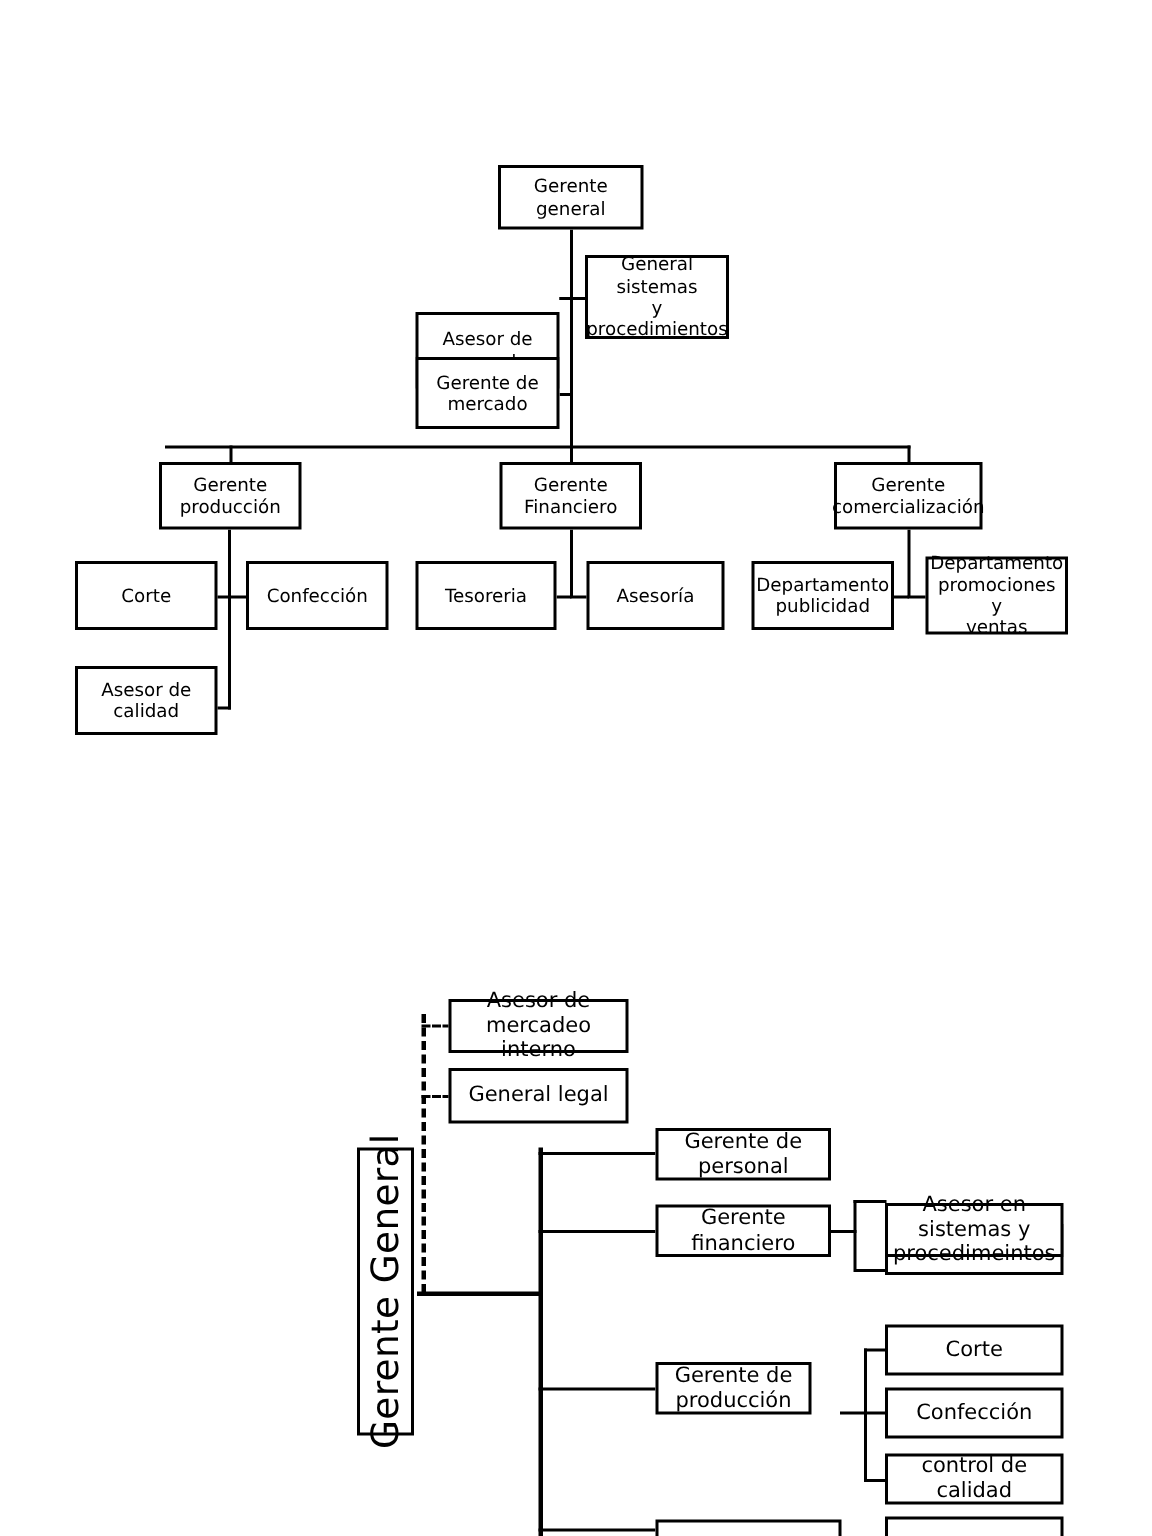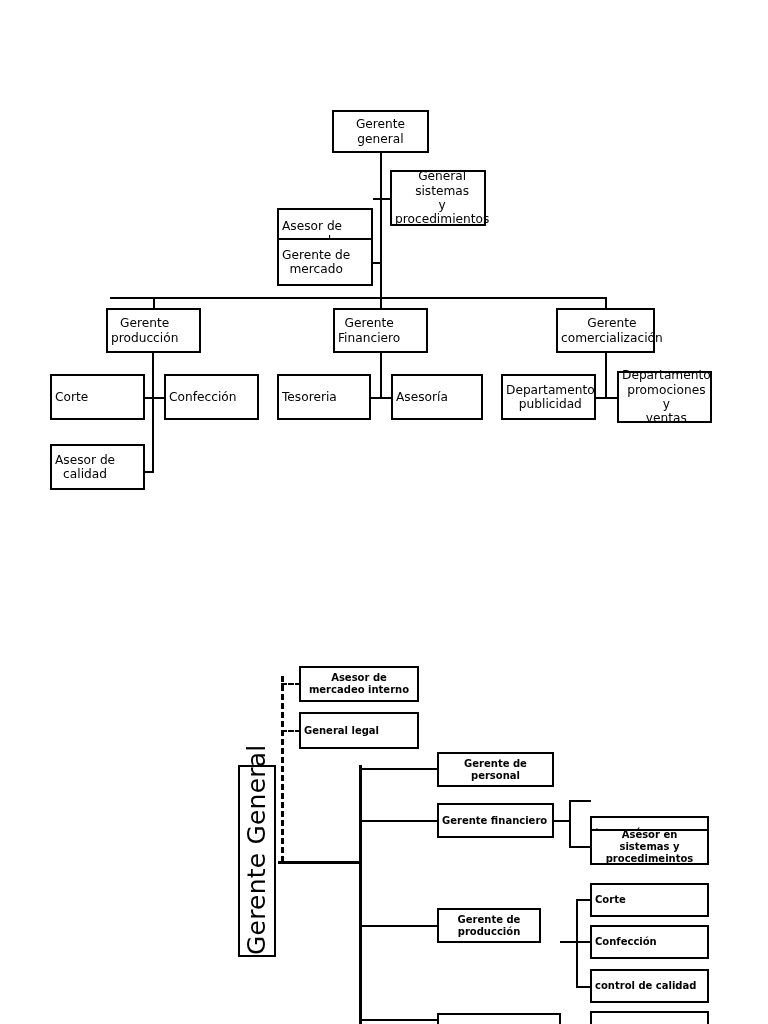--- a/index.html
+++ b/index.html
@@ -22,33 +22,34 @@
     height: 1024px;
   }
   
   .node {
     position: absolute;
     box-sizing: border-box;
     border: 2px solid #000000;
     background: #ffffff;
     display: flex;
     align-items: center;
+    justify-content: center;
     text-align: center;
     line-height: 1.18;
     z-index: 5;
   }
   .node span {
     display: block;
     padding: 0 3px;
     white-space: pre-line;
   }
   
   .c1 .node { font-size: 12.2px; }
   
-  .c2 .node { font-size: 10px; font-weight: bold; }
+  .c2 .node { font-size: 14px; font-weight: normal; }
 
   
   .ln {
     position: absolute;
     background: #000000;
     z-index: 2;
   }
   .ln.h { height: 2px; }
   .ln.v { width: 2px; }
   .ln.thick-h { height: 3px; }
@@ -222,21 +223,21 @@
     </div>
 
     <div class="node" style="left:437px; top:803px; width:117px; height:35px;">
       <span>Gerente financiero</span>
     </div>
 
     <div class="node" style="left:590px; top:784px; width:119px; height:34px;margin-top:32px;">
       <span>tesorería</span>
     </div>
 
-    <div class="node" style="left:590px; top:829px; width:119px; height:36px;">
+    <div class="node" style="left:590px; top:802px; width:119px; height:36px;">
       <span>Asesor en sistemas y
 procedimeintos</span>
     </div>
 
     <div class="node" style="left:437px; top:908px; width:104px; height:35px;">
       <span>Gerente de producción</span>
     </div>
 
     <div class="node" style="left:590px; top:883px; width:119px; height:34px;">
       <span>Corte</span>

